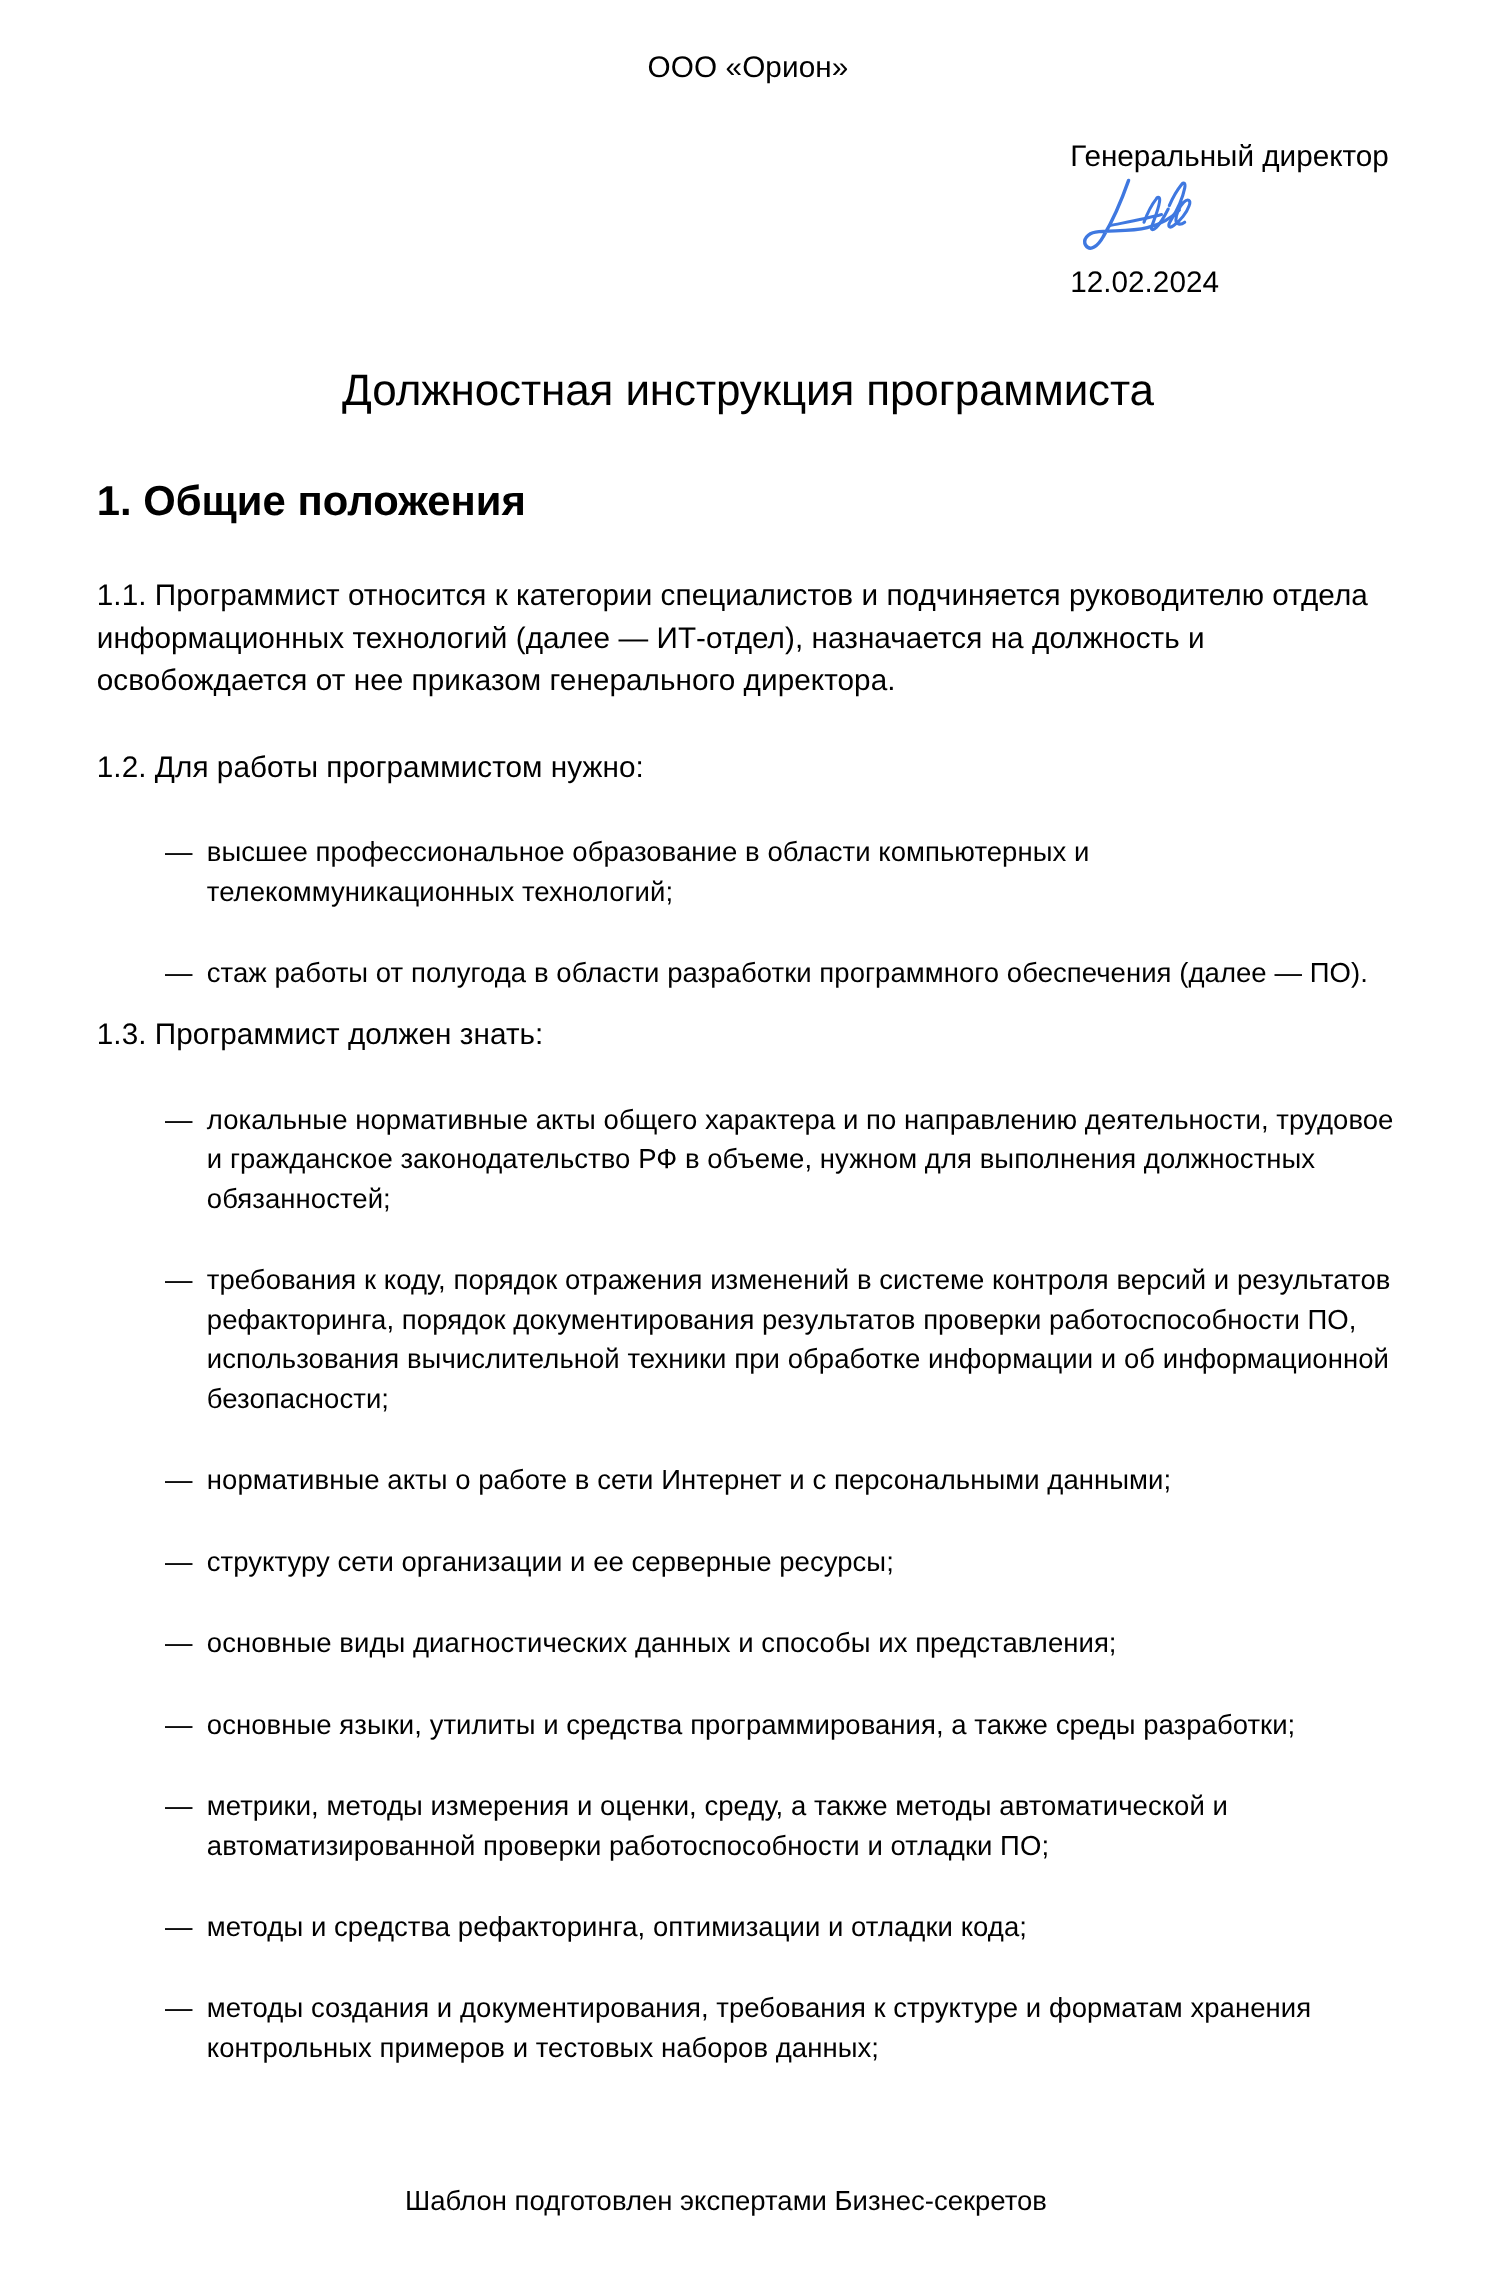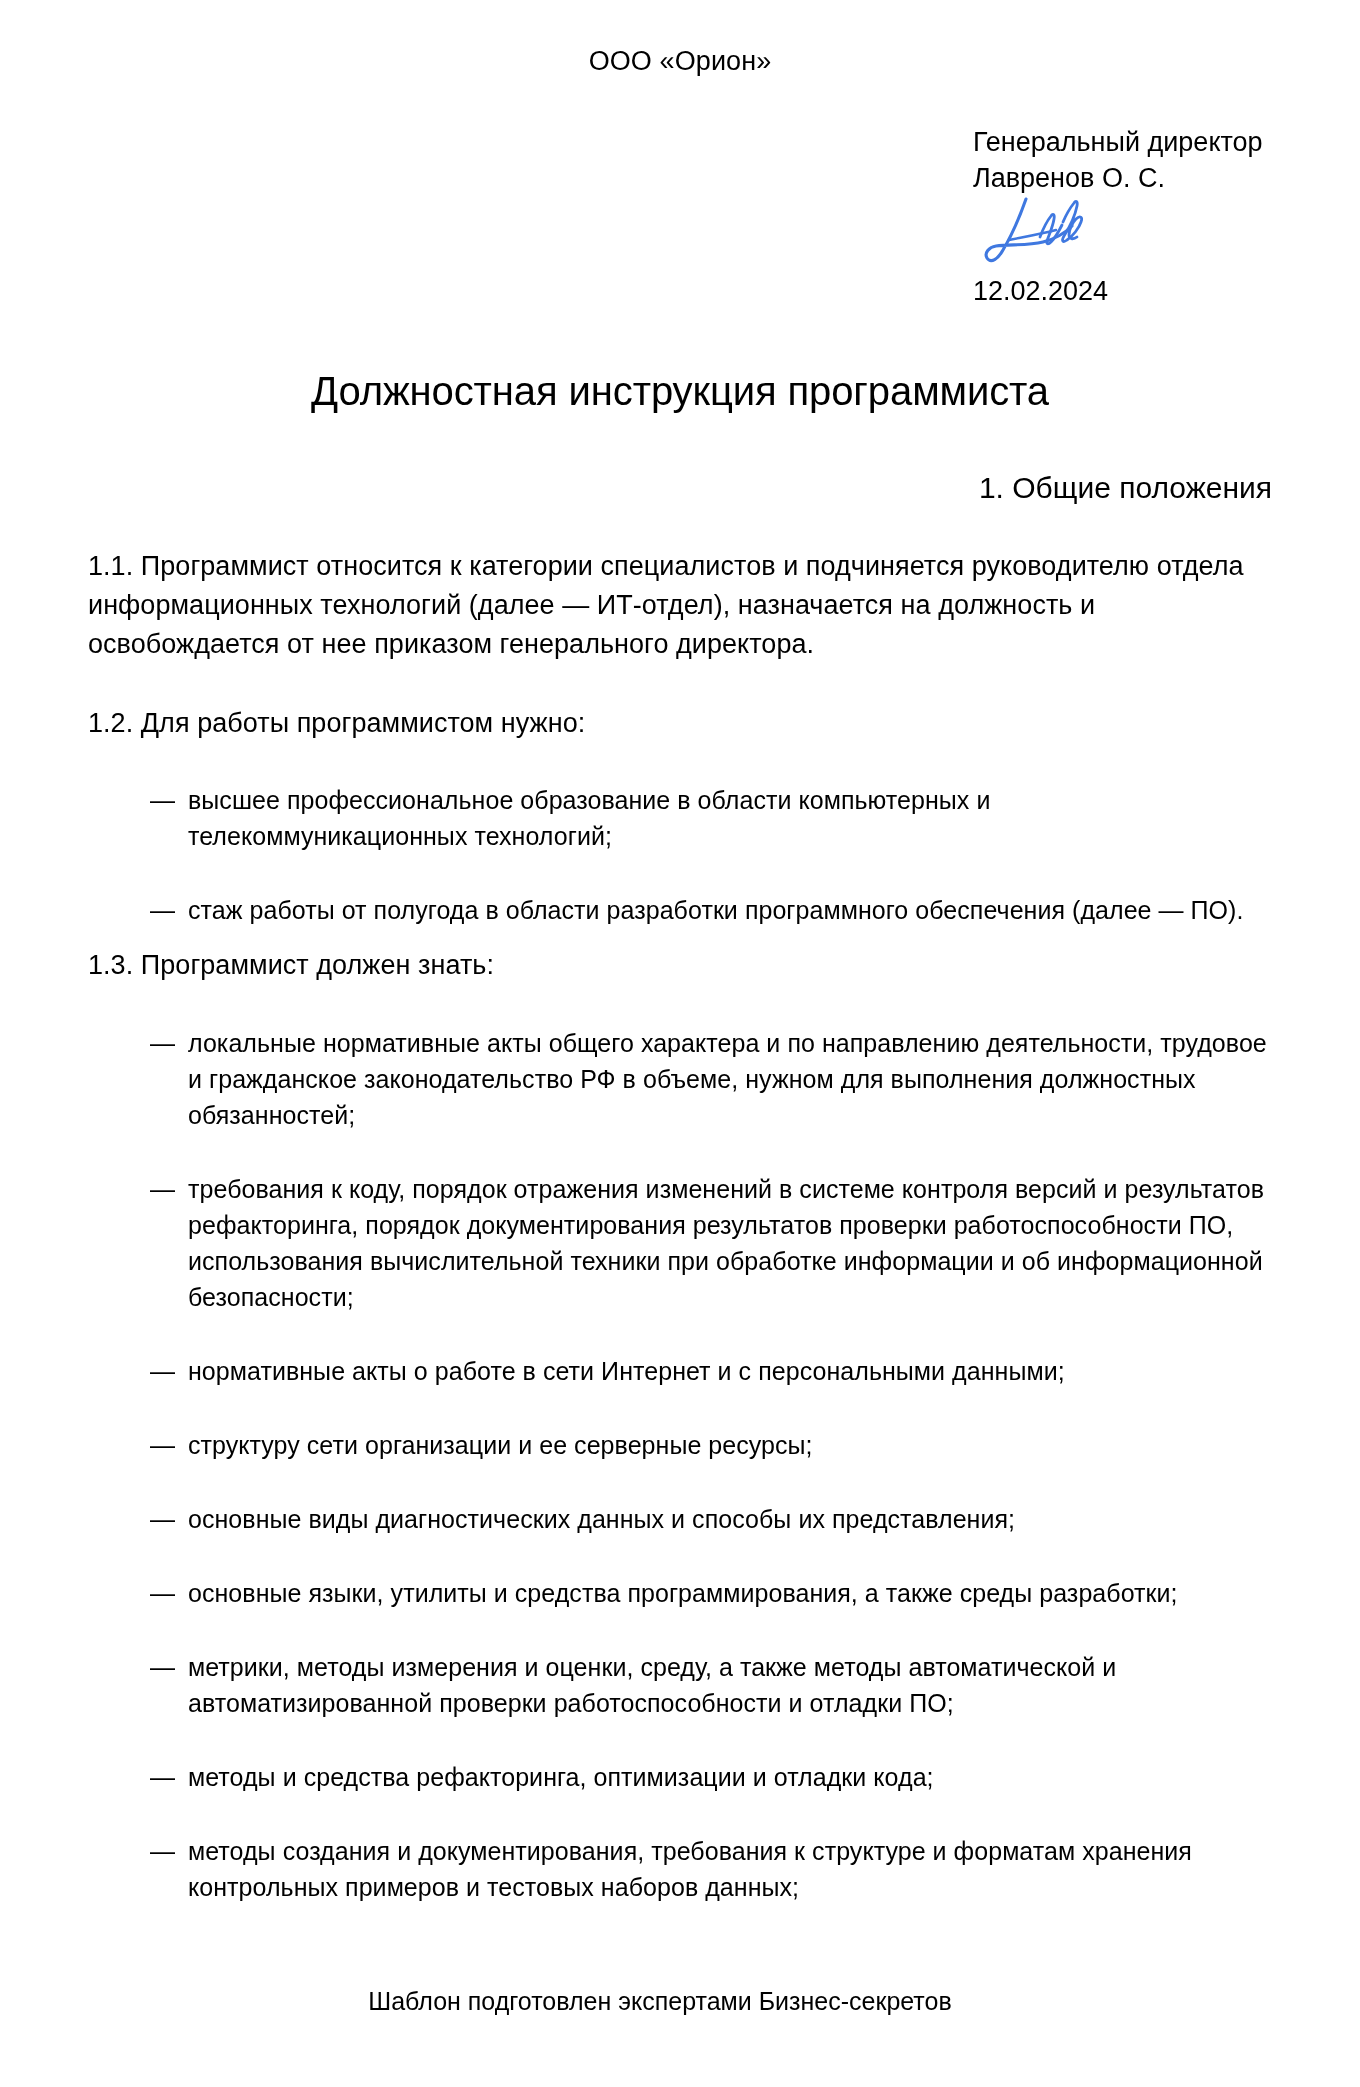--- a/index.html
+++ b/index.html
@@ -68,23 +68,23 @@
   
   .doc-title {
     text-align: center;
     font-size: 40px;
     font-weight: normal;
     line-height: 1.25;
     margin: 56px 0 0 0;
     letter-spacing: -0.1px;
   }
   .section-title {
-    text-align: right;
-    font-size: 30px;
-    font-weight: normal;
+    text-align: left;
+    font-size: 38px;
+    font-weight: bold;
     line-height: 1.3;
     margin: 52px 0 0 0;
   }
 
   
   .body-text {
     font-size: 27px;
     line-height: 1.44;
     margin: 40px 0 0 0;
     max-width: 1280px;
@@ -140,21 +140,20 @@
 </style>
 </head>
 <body>
 
 <div class="page">
 
   <div class="org-line">ООО «Орион»</div>
 
   <div class="approval-block">
     <p class="approver-role">Генеральный директор</p>
-    <p class="approver-name">Лавренов О. С.</p>
 
     <div class="signature-wrap">
       <svg width="140" height="86" viewBox="0 0 140 86" aria-hidden="true">
         <g fill="none" stroke="#3f78e0" stroke-linecap="round" stroke-linejoin="round">
           <path d="M47 7 C41 24, 33 43, 24 58 C19 67, 12 72, 8 66 C5 61, 10 55, 17 54 C30 52, 48 54, 64 50 C76 47, 86 41, 93 34" stroke-width="3.1"></path>
           <path d="M30 48 C45 45, 62 42, 77 38" stroke-width="2.6"></path>
           <path d="M61 45 C64 37, 68 29, 72 24 C74 21, 76 22, 75 27 C74 34, 70 43, 68 49 C67 52, 69 53, 72 50 C76 46, 80 39, 83 33" stroke-width="2.8"></path>
           <path d="M84 30 C87 23, 91 16, 95 11 C97 8, 99 9, 98 14 C96 24, 90 36, 85 44 C82 49, 84 51, 88 48 C94 44, 100 36, 102 30 C104 25, 101 23, 97 27 C93 31, 90 38, 90 43 C90 47, 94 48, 98 45" stroke-width="2.8"></path>
         </g>
       </svg>

